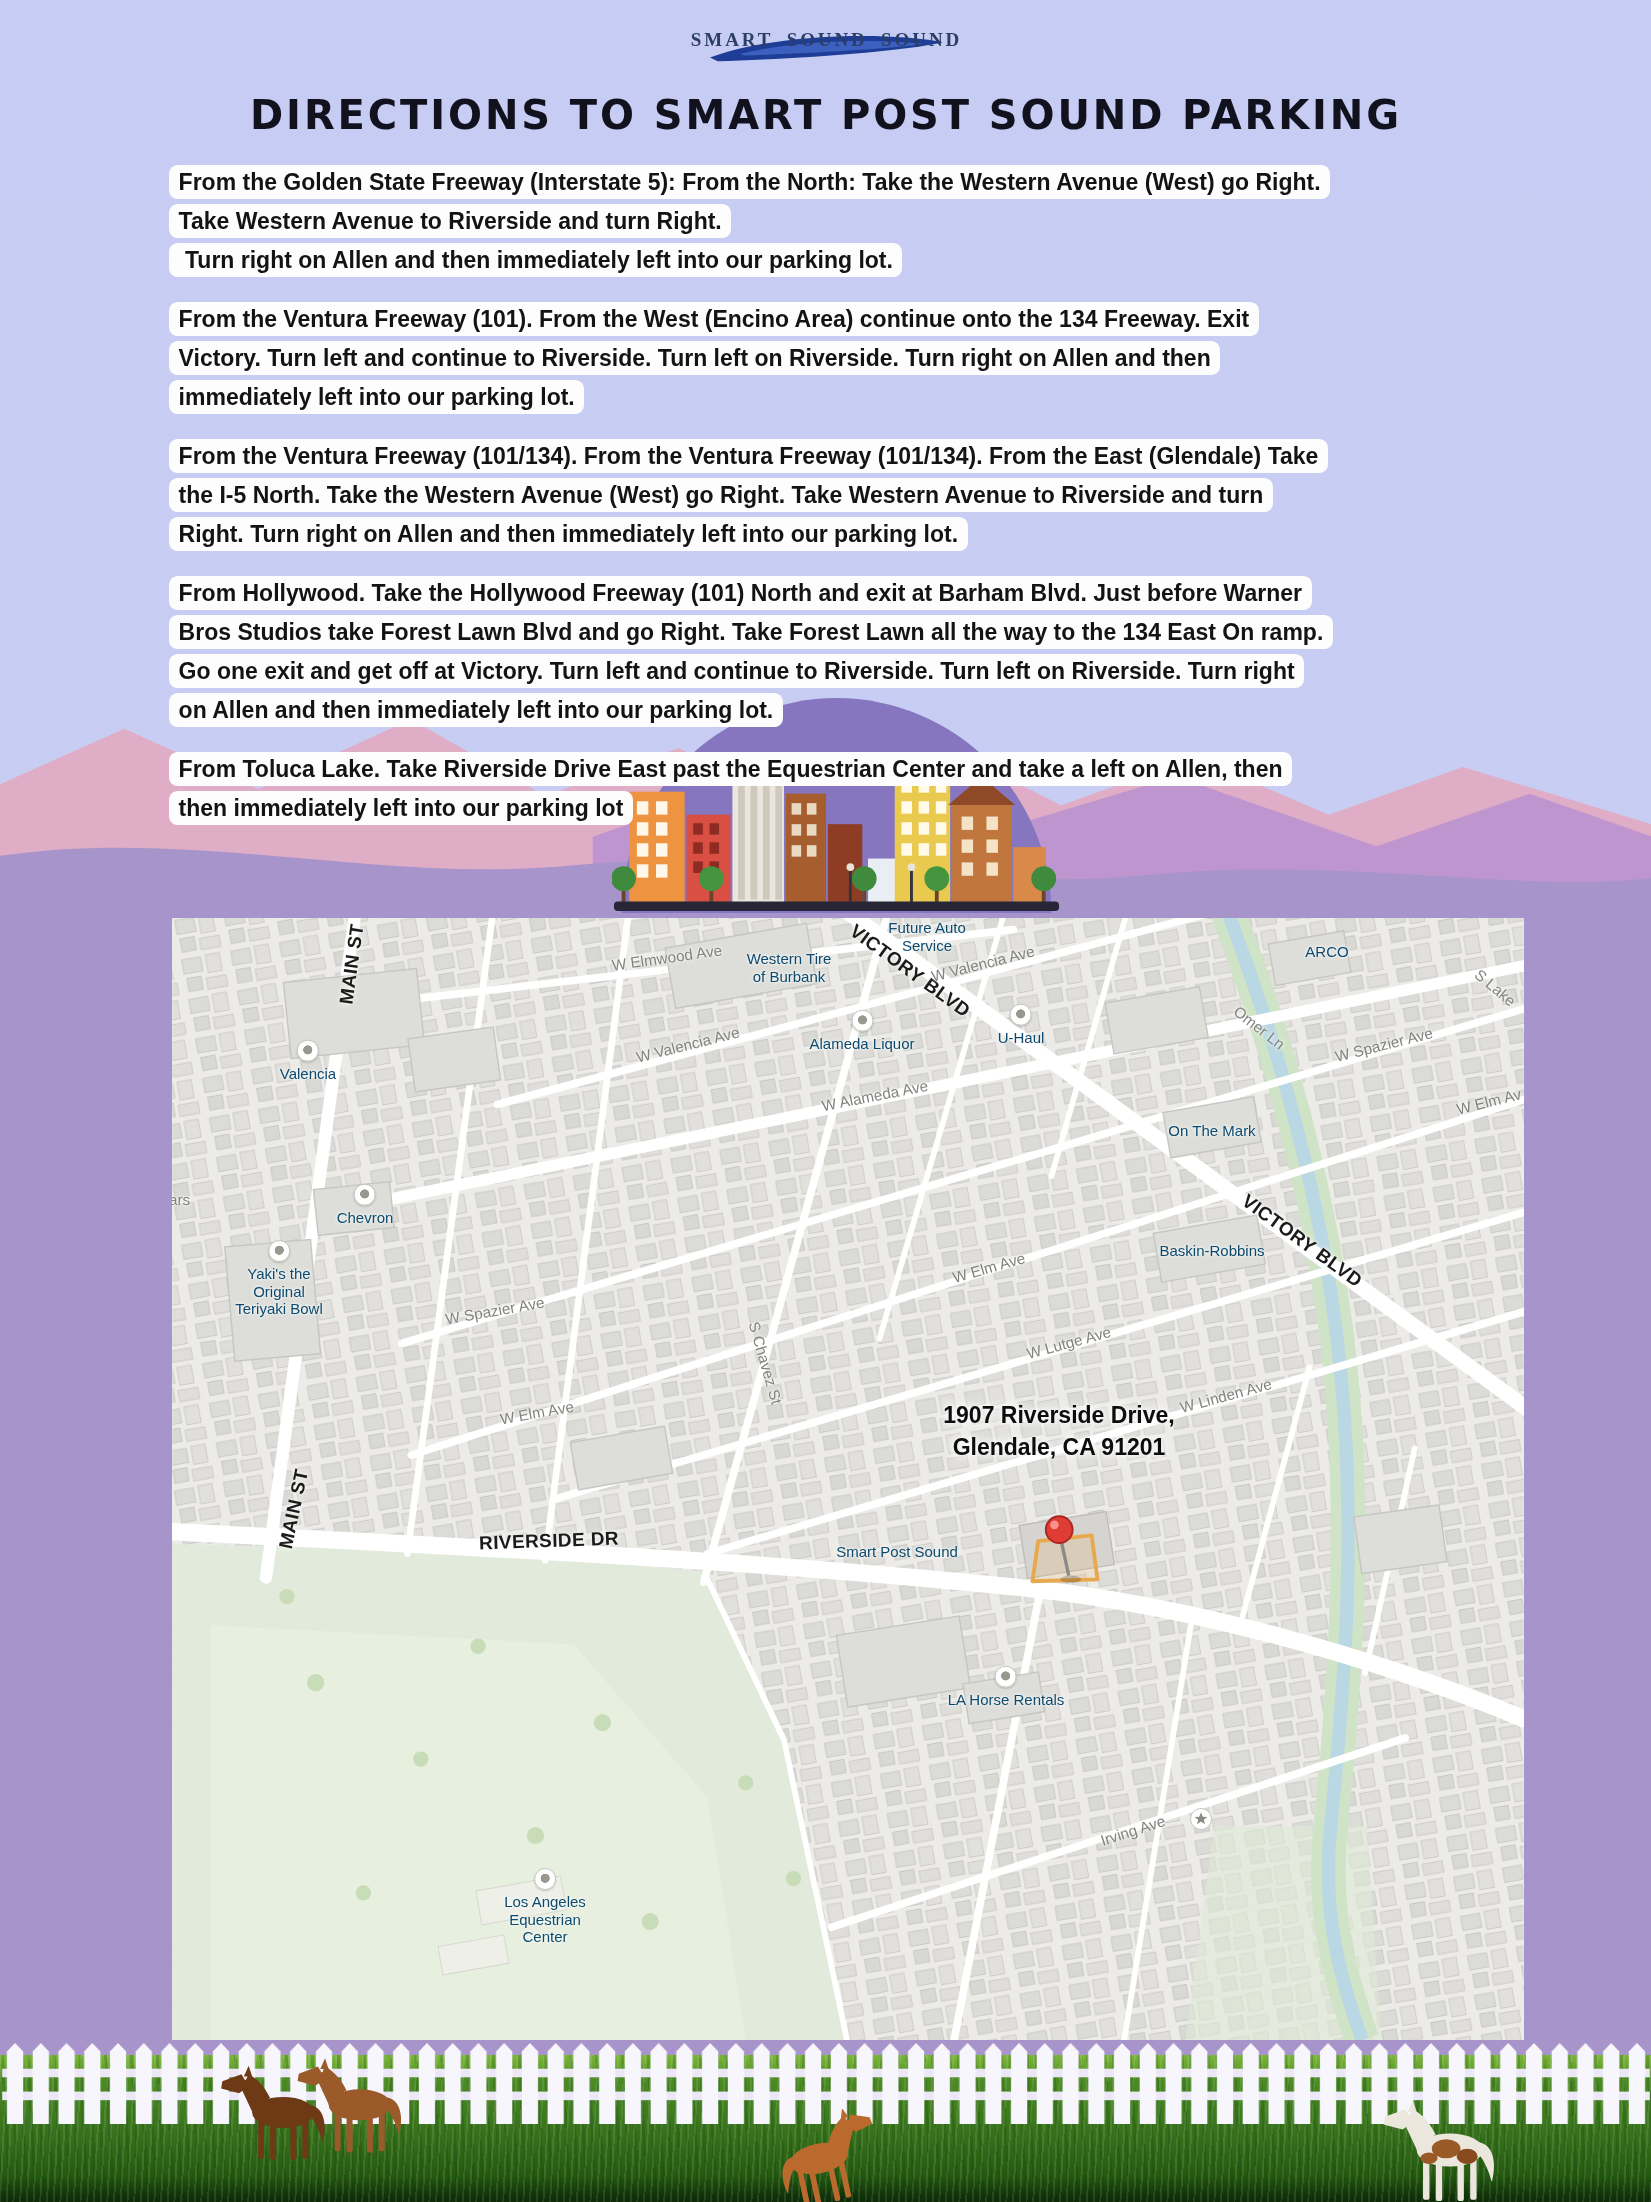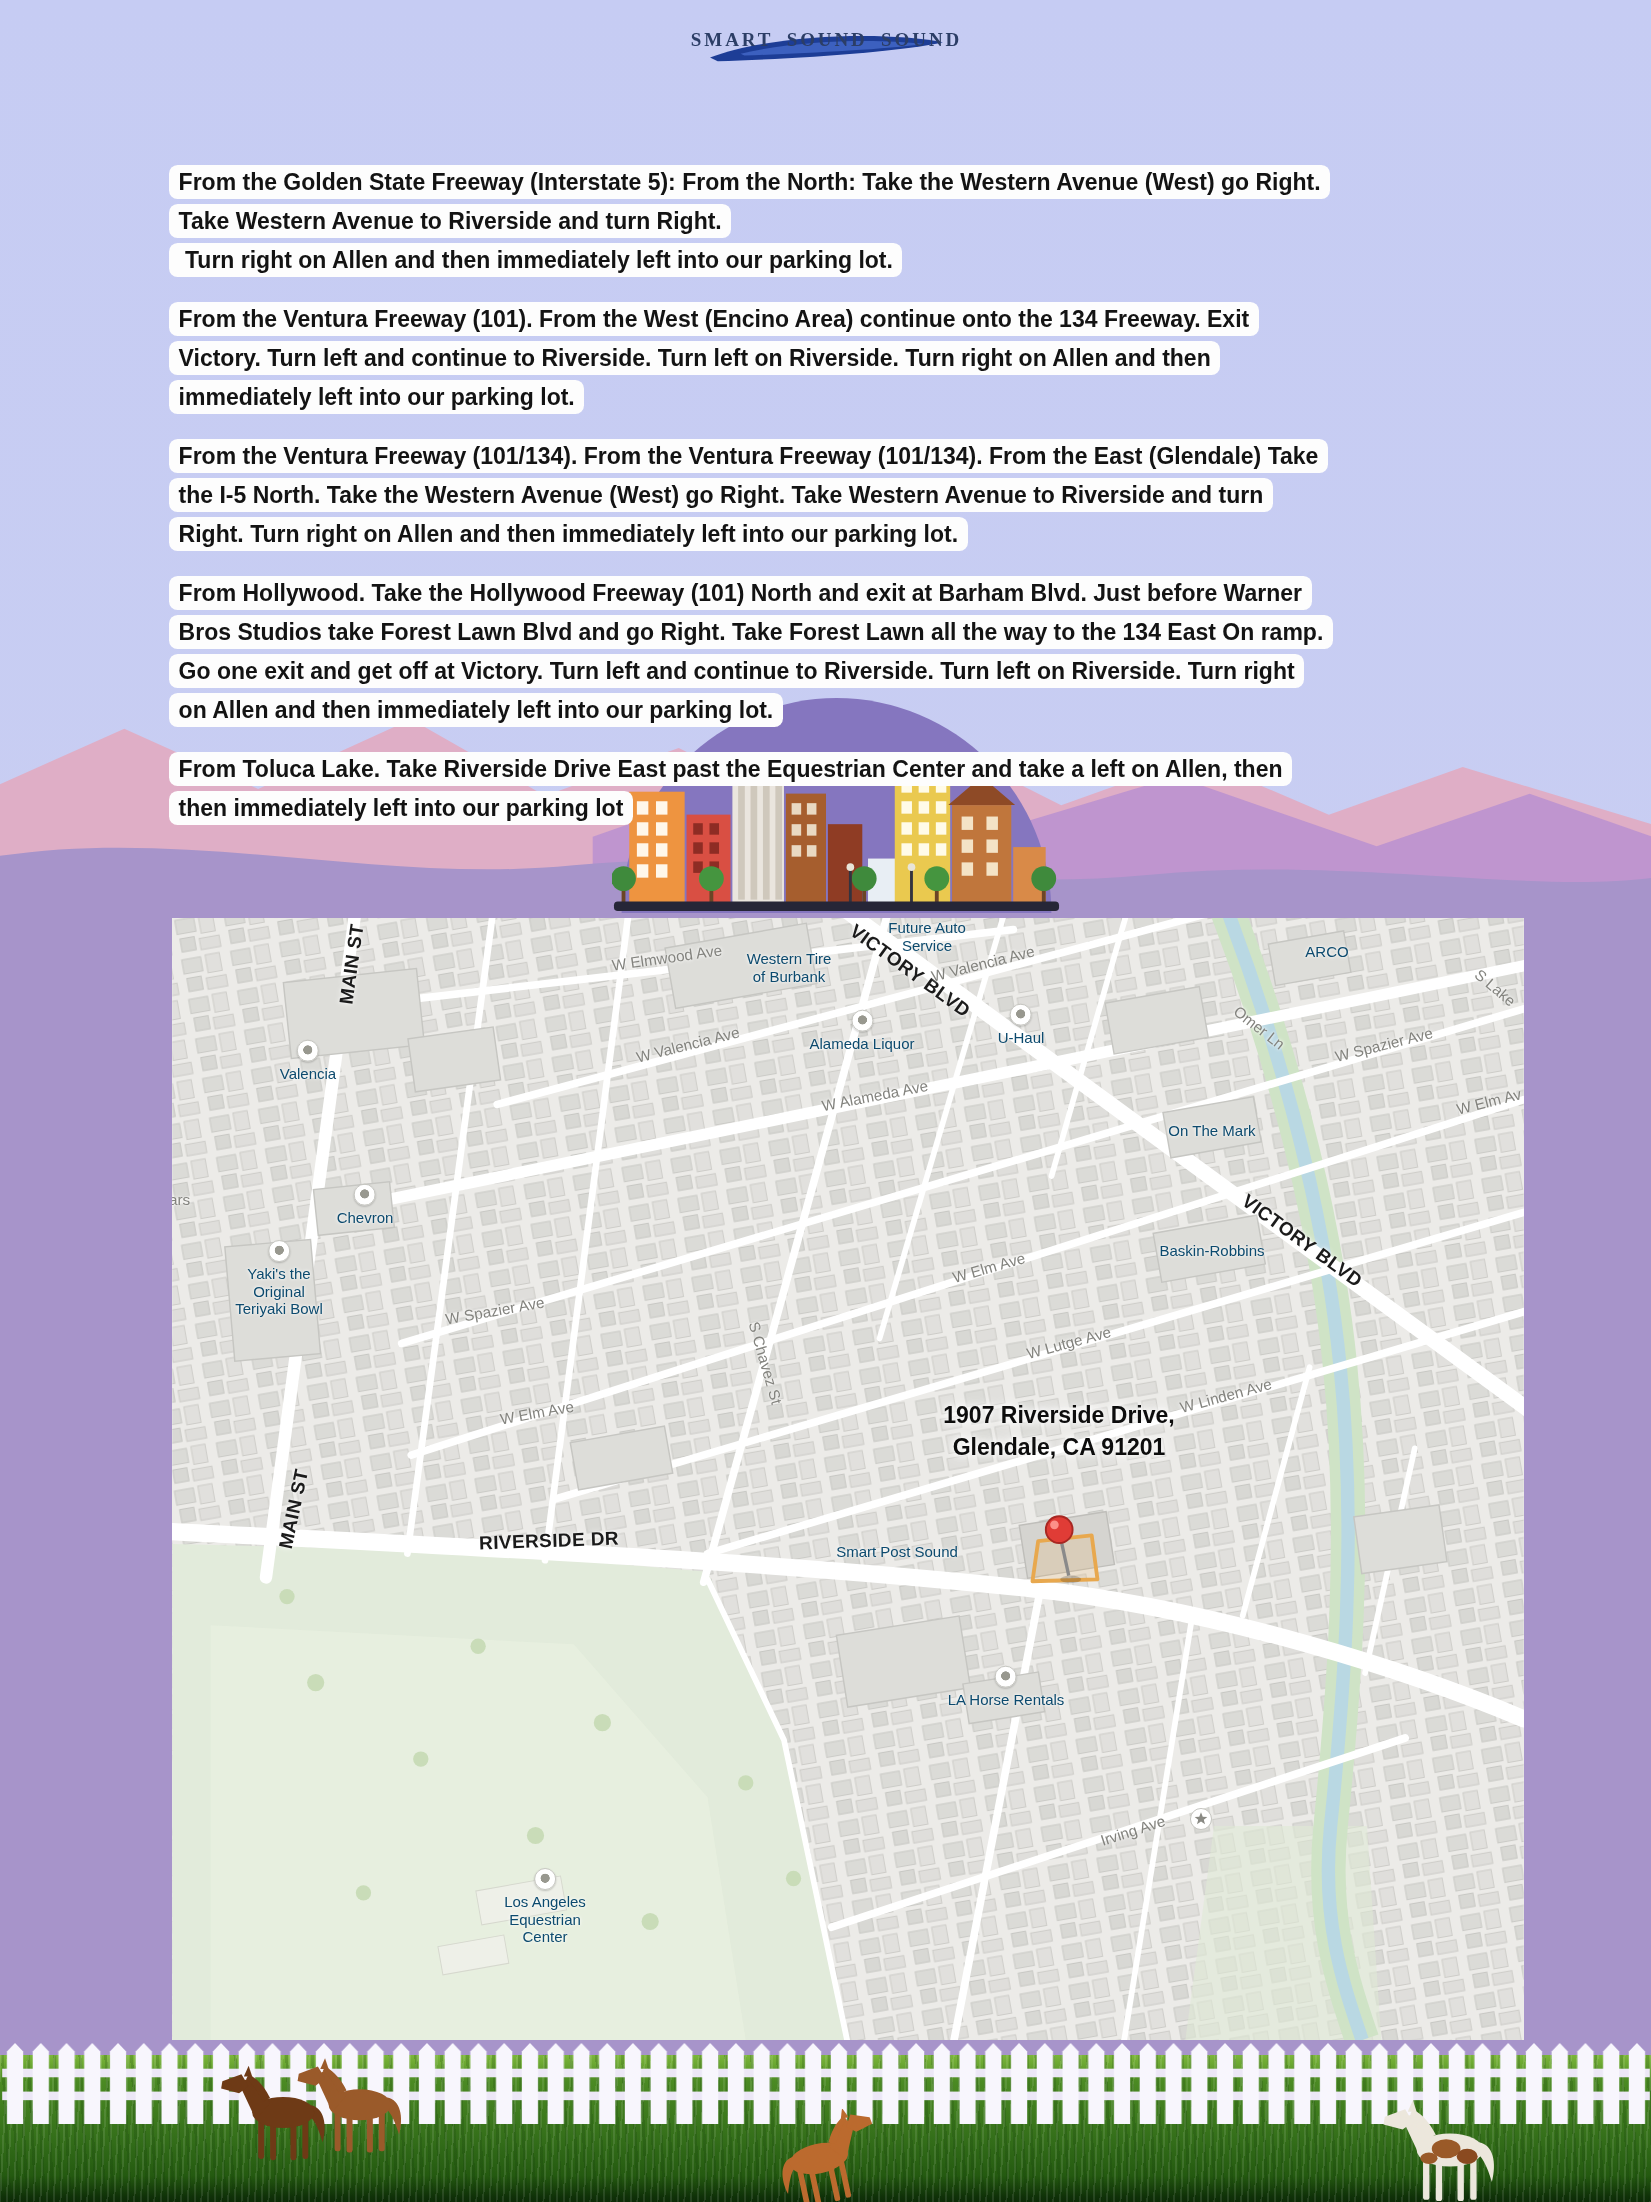--- a/index.html
+++ b/index.html
@@ -80,20 +80,21 @@
       <path d="M28,34 C90,10 210,6 272,18 C230,28 110,36 36,38 Z" fill="#1d3d96"></path>
       <path d="M60,30 C120,16 200,14 252,20 C210,26 120,30 64,32 Z" fill="#4a6fd0" opacity=".7"></path>
     </svg>
     <div class="logo-words">
       <span>SMART</span>
       <span>SOUND</span>
       <span>SOUND</span>
     </div>
   </div>
 
+  <div class="title">DIRECTIONS TO SMART POST SOUND PARKING</div>
 
   <div class="dirs">
     <p class="dir"><span class="hl">From the Golden State Freeway (Interstate 5): From the North: Take the Western Avenue (West) go Right.
 Take Western Avenue to Riverside and turn Right.
  Turn right on Allen and then immediately left into our parking lot.</span></p>
     <p class="dir"><span class="hl">From the Ventura Freeway (101). From the West (Encino Area) continue onto the 134 Freeway. Exit
 Victory. Turn left and continue to Riverside. Turn left on Riverside. Turn right on Allen and then
 immediately left into our parking lot.</span></p>
     <p class="dir"><span class="hl">From the Ventura Freeway (101/134). From the Ventura Freeway (101/134). From the East (Glendale) Take
 the I-5 North. Take the Western Avenue (West) go Right. Take Western Avenue to Riverside and turn

